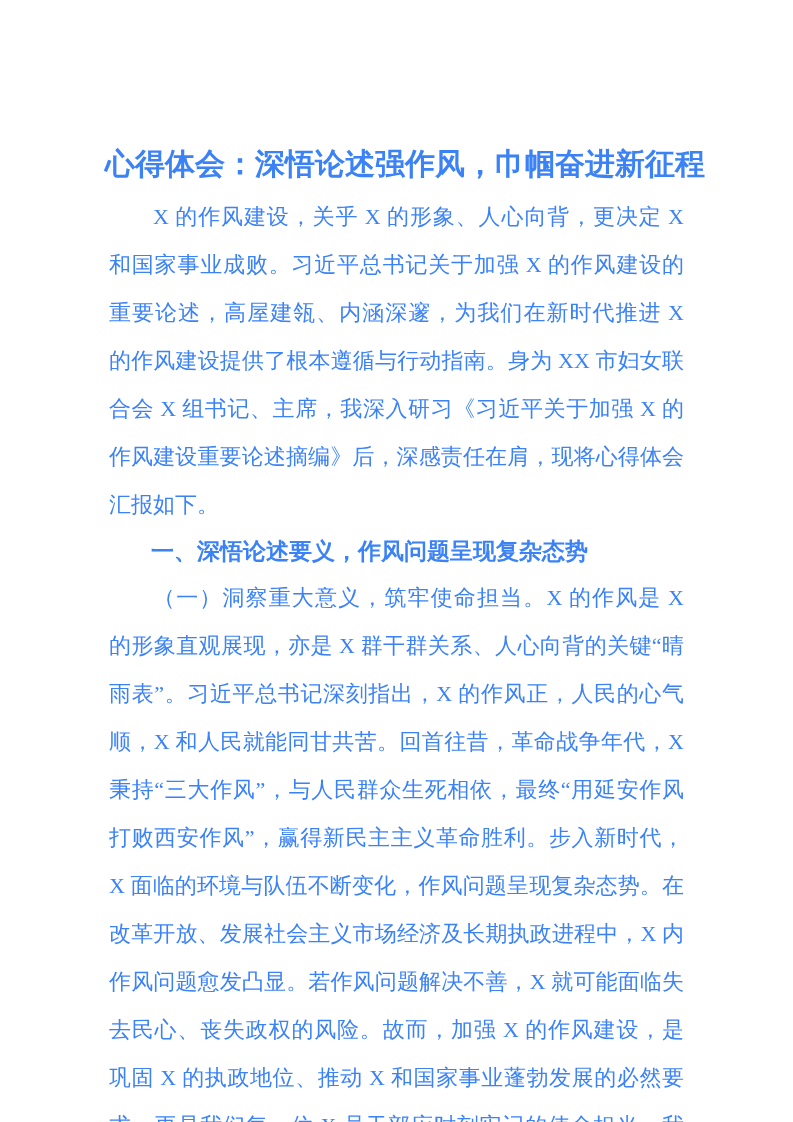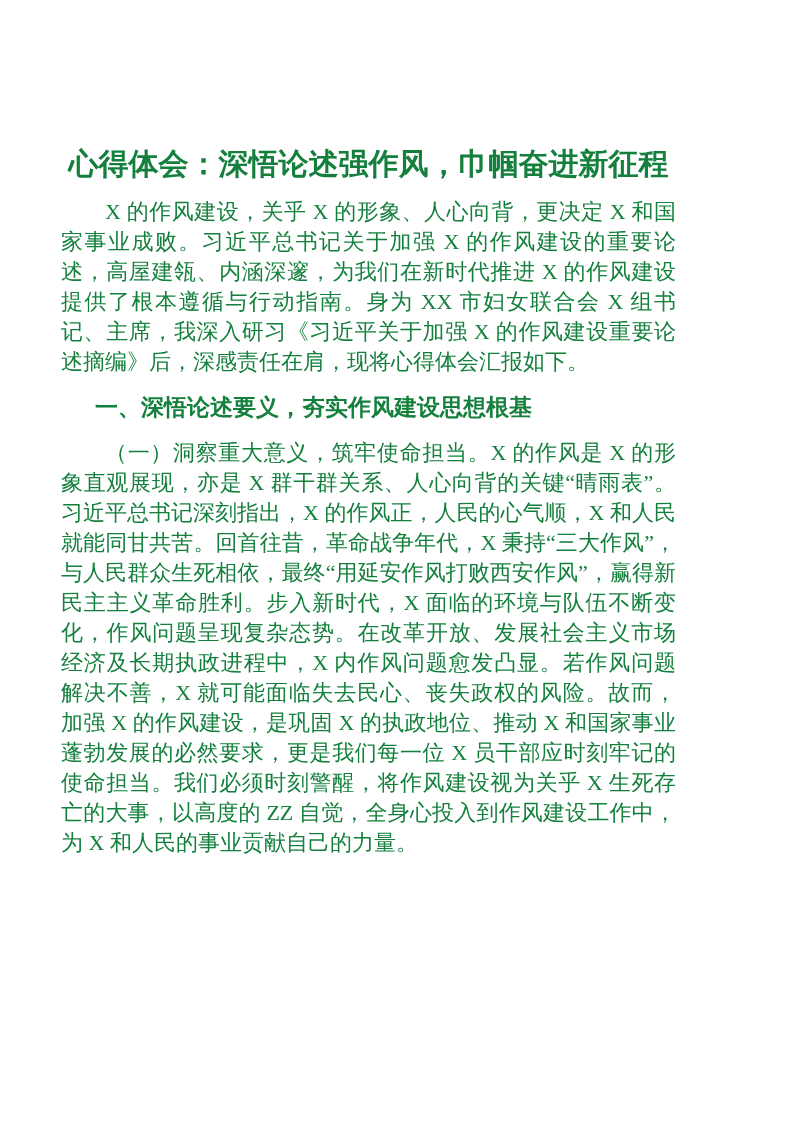--- a/index.html
+++ b/index.html
@@ -5,38 +5,38 @@
   html, body {
     margin: 0;
     padding: 0;
     background: #ffffff;
   }
   .page {
     position: relative;
     width: 793px;
     height: 1122px;
     box-sizing: border-box;
-    padding: 143px 105px 0 49px;
+    padding: 143px 105px 0 105px;
     background: #ffffff;
-    color: #15803d;
+    color: #3b82f6;
     font-family: "Liberation Serif", "DejaVu Serif", serif;
     overflow: hidden;
   }
   .doc-title {
     margin: 0 0 8px 0;
     font-size: 30px;
     line-height: 42px;
     font-weight: bold;
     text-align: center;
     white-space: nowrap;
   }
   .body-para {
-    margin: 12px;
+    margin: 4px;
     font-size: 22px;
-    line-height: 30px;
+    line-height: 48px;
     text-align: justify;
     text-indent: 2em;
     word-break: break-all;
   }
   .section-heading {
     margin: 0;
     font-size: 23px;
     line-height: 37.4px;
     font-weight: bold;
     font-family: "Liberation Sans", "DejaVu Sans", sans-serif;
@@ -47,16 +47,16 @@
   }
 </style>
 </head>
 <body>
 
 <div class="page">
   <h1 class="doc-title">心得体会：深悟论述强作风，巾帼奋进新征程</h1>
 
   <p class="body-para">X 的作风建设，关乎 X 的形象、人心向背，更决定 X 和国家事业成败。习近平总书记关于加强 X 的作风建设的重要论述，高屋建瓴、内涵深邃，为我们在新时代推进 X 的作风建设提供了根本遵循与行动指南。身为 XX 市妇女联合会 X 组书记、主席，我深入研习《习近平关于加强 X 的作风建设重要论述摘编》后，深感责任在肩，现将心得体会汇报如下。</p>
 
-  <h2 class="section-heading">一、深悟论述要义，夯实作风建设思想根基</h2>
+  <h2 class="section-heading">一、深悟论述要义，作风问题呈现复杂态势</h2>
 
   <p class="body-para"><strong class="para-lead">（一）洞察重大意义，筑牢使命担当。</strong><span>X 的作风是 X 的形象直观展现，亦是 X 群干群关系、人心向背的关键“晴雨表”。习近平总书记深刻指出，X 的作风正，人民的心气顺，X 和人民就能同甘共苦。回首往昔，革命战争年代，X 秉持“三大作风”，与人民群众生死相依，最终“用延安作风打败西安作风”，赢得新民主主义革命胜利。步入新时代，X 面临的环境与队伍不断变化，作风问题呈现复杂态势。在改革开放、发展社会主义市场经济及长期执政进程中，X 内作风问题愈发凸显。若作风问题解决不善，X 就可能面临失去民心、丧失政权的风险。故而，加强 X 的作风建设，是巩固 X 的执政地位、推动 X 和国家事业蓬勃发展的必然要求，更是我们每一位 X 员干部应时刻牢记的使命担当。我们必须时刻警醒，将作风建设视为关乎 X 生死存亡的大事，以高度的 ZZ 自觉，全身心投入到作风建设工作中，为 X 和人民的事业贡献自己的力量。</span></p>
 </div>
 
 </body></html>

